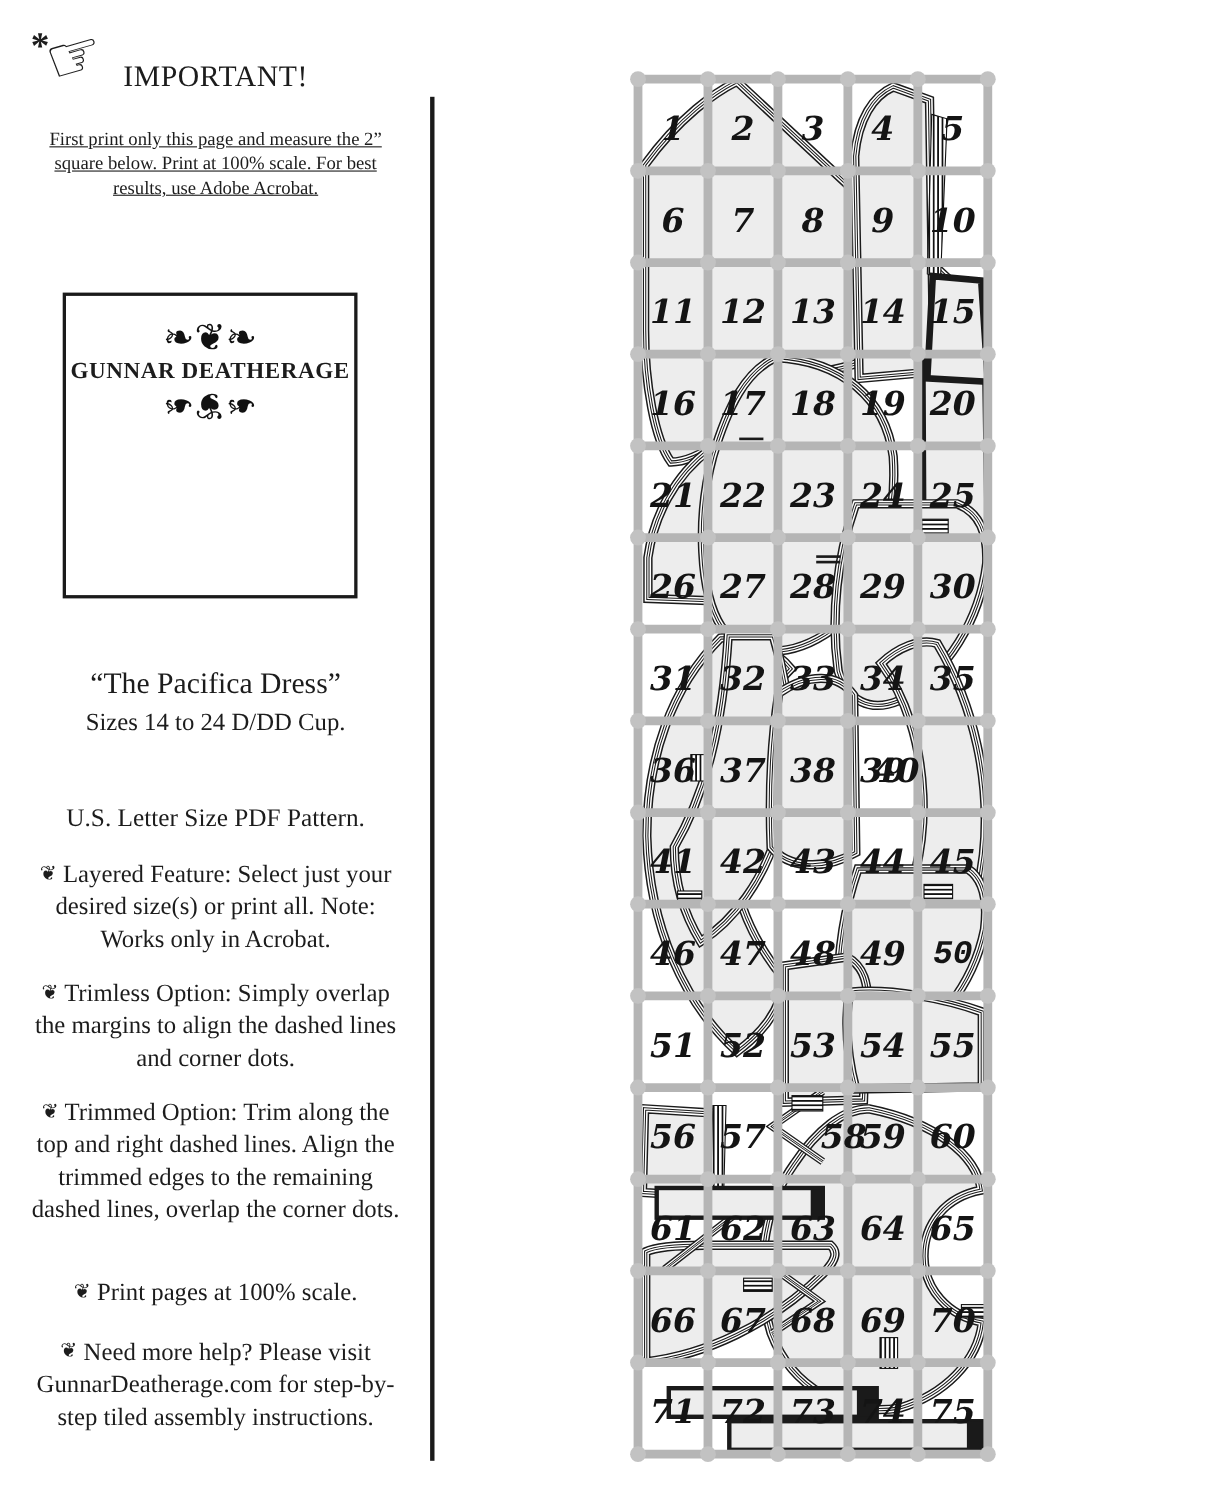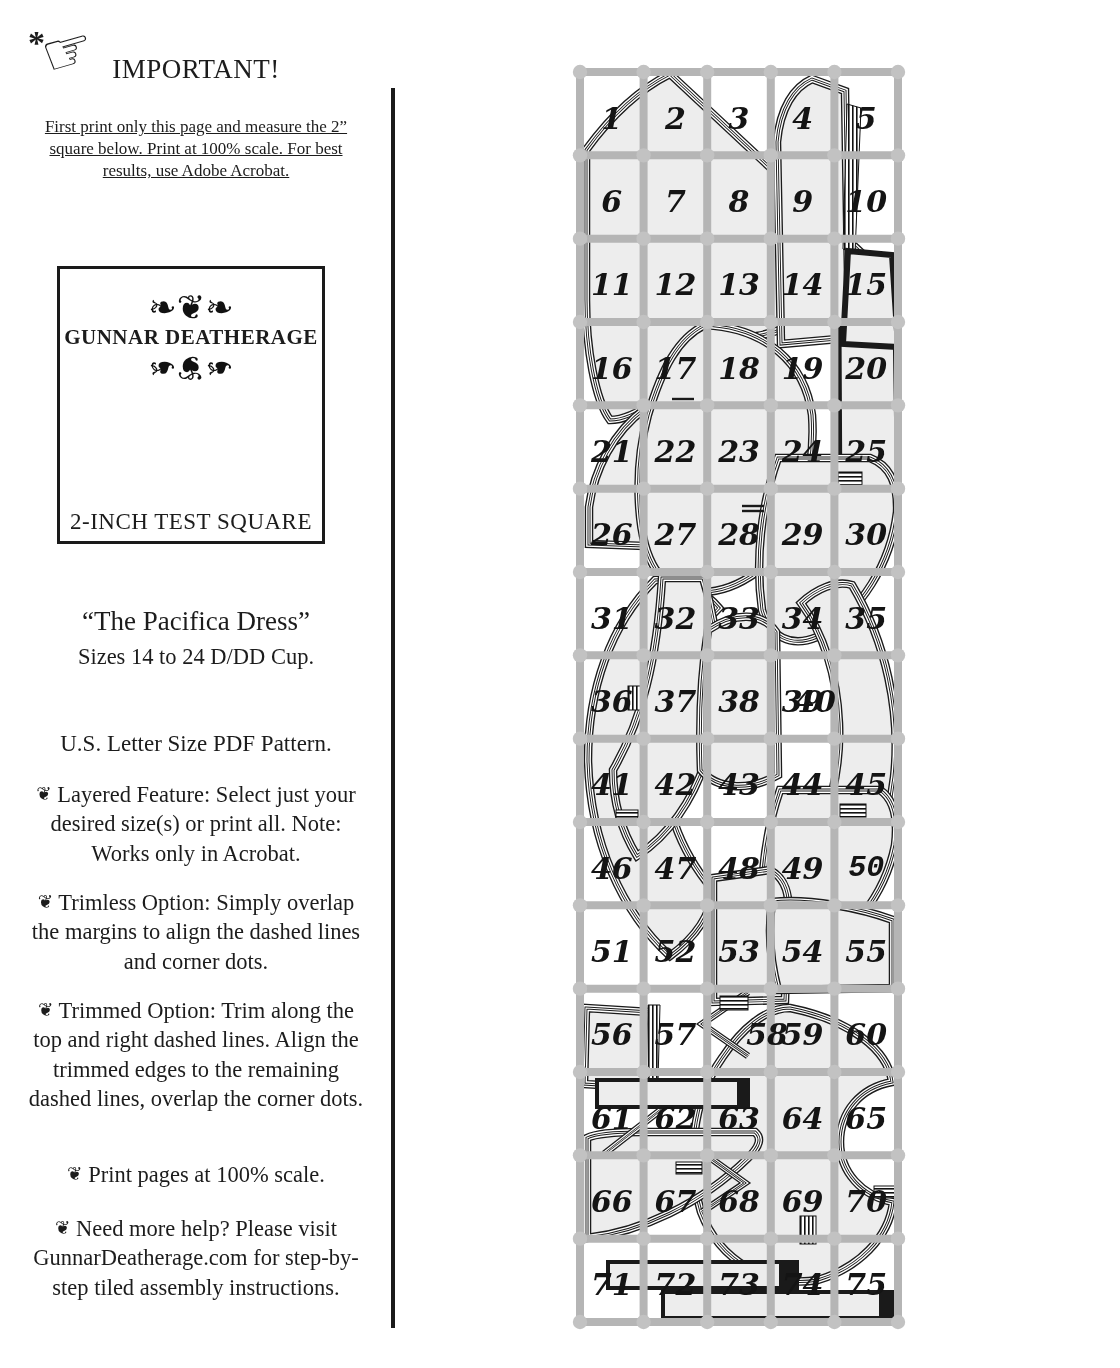--- a/index.html
+++ b/index.html
@@ -60,21 +60,20 @@
 <div id="important" class="abs">IMPORTANT!</div>
 
 <div id="intro" class="abs para">First print only this page and measure the 2” square below. Print at 100% scale. For best results, use Adobe Acrobat.</div>
 
 <div id="test-square" class="abs">
   <div id="ts-inner">
     <div class="orn">❧❦❧</div>
     <div id="brand">GUNNAR DEATHERAGE</div>
     <div class="orn flip">❧❦❧</div>
   </div>
-  <div id="square-label">2-INCH TEST SQUARE</div>
 </div>
 
 <div id="title" class="abs para">“The Pacifica Dress”</div>
 <div id="subtitle" class="abs para">Sizes 14 to 24 D/DD Cup.</div>
 <div id="format-line" class="abs para">U.S. Letter Size PDF Pattern.</div>
 
 <p class="abs para" style="top:780px;margin:0">
   <span class="leaf">❦</span>
   <span>Layered Feature: Select just your desired size(s) or print all. Note: Works only in Acrobat.</span>
 </p>

